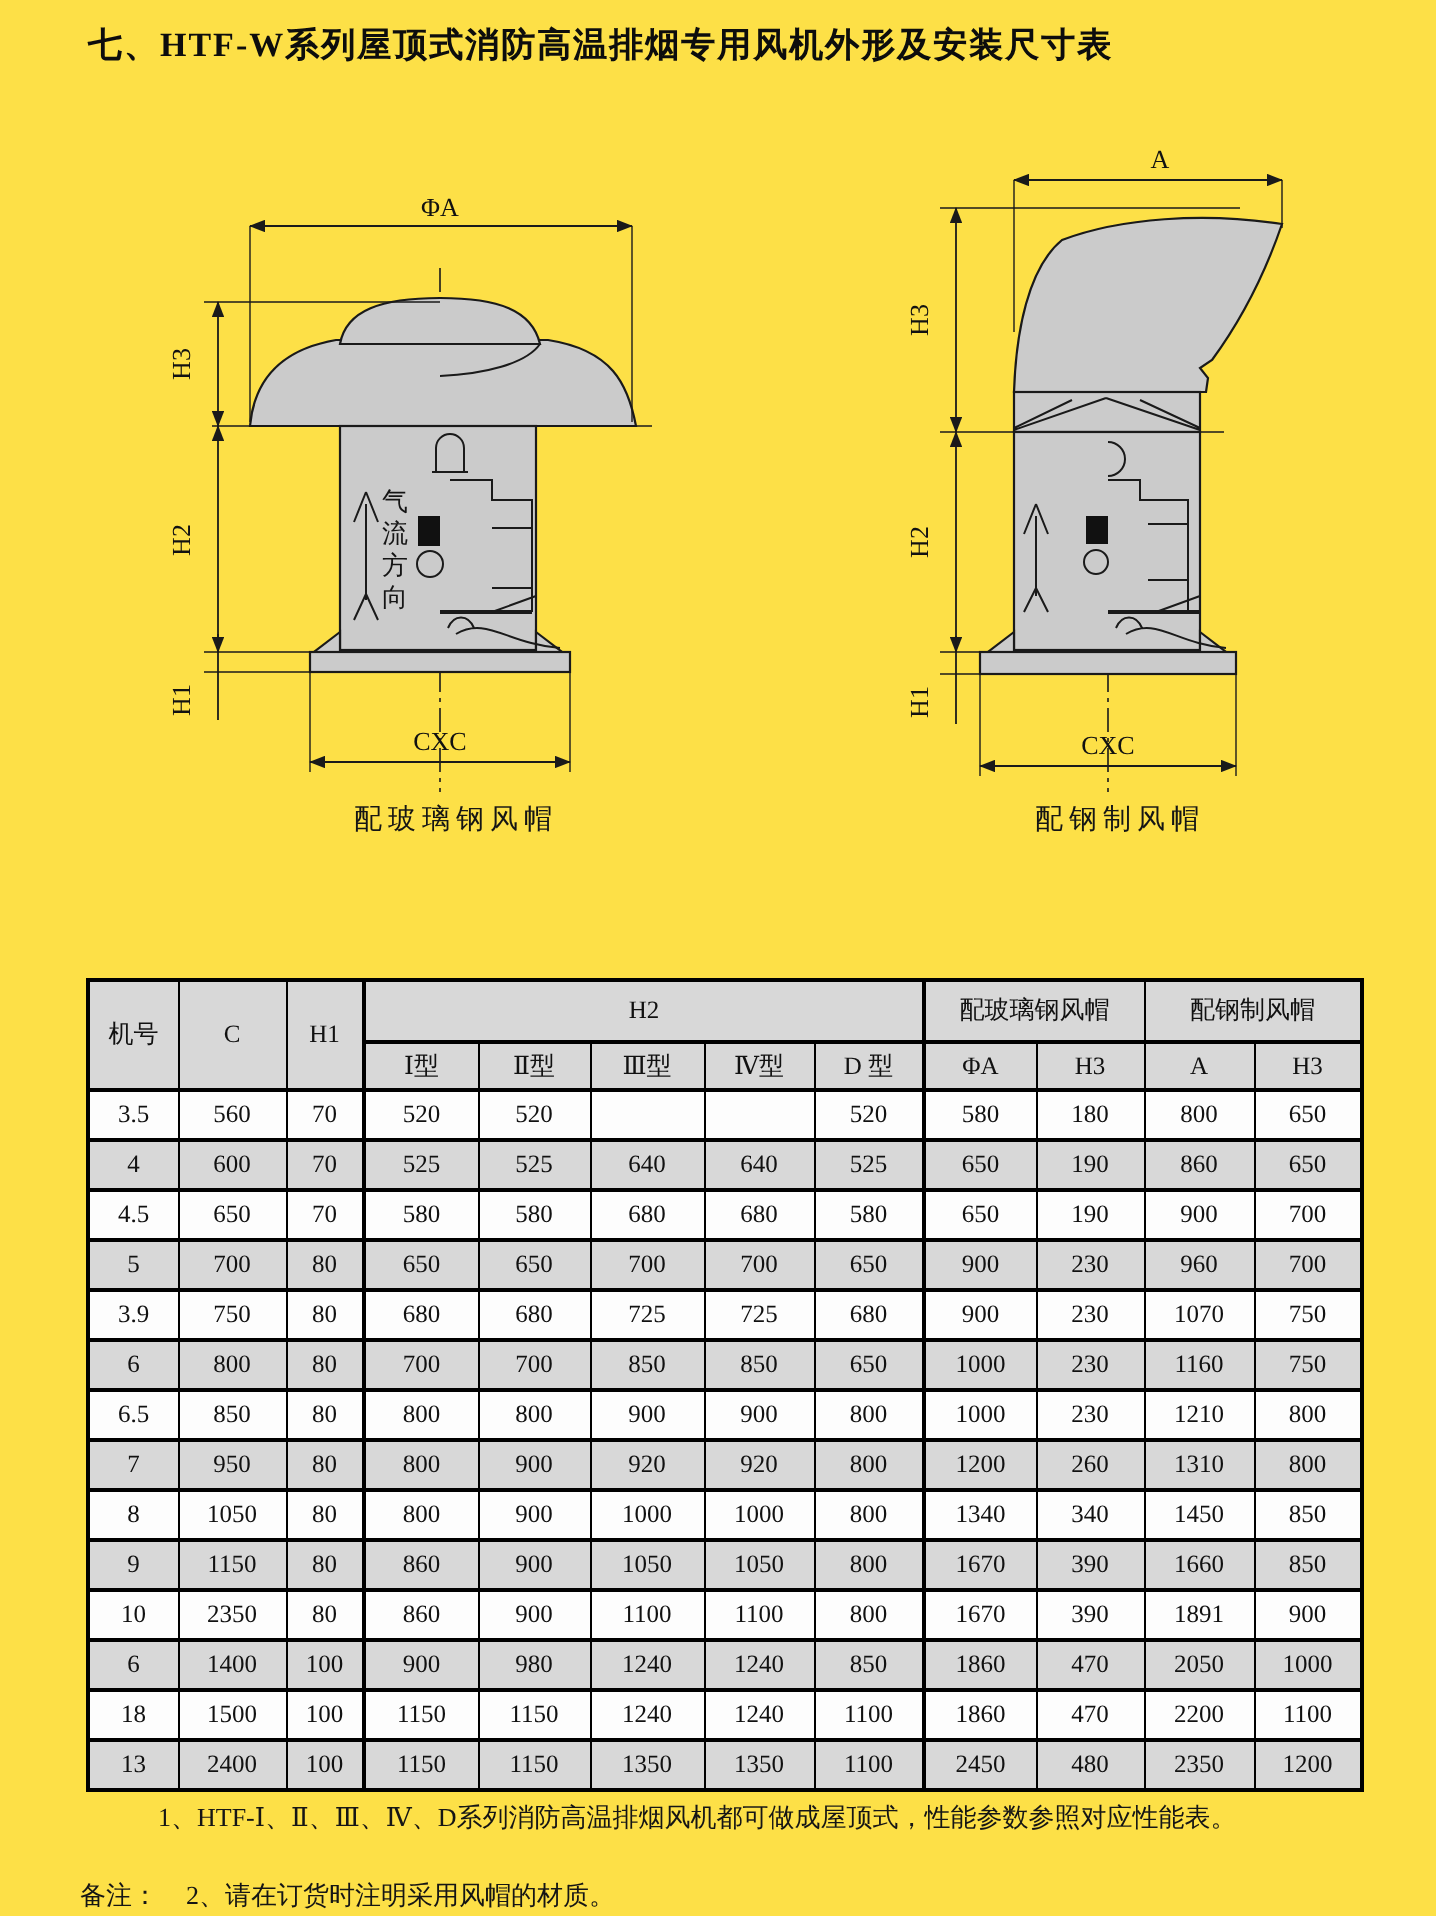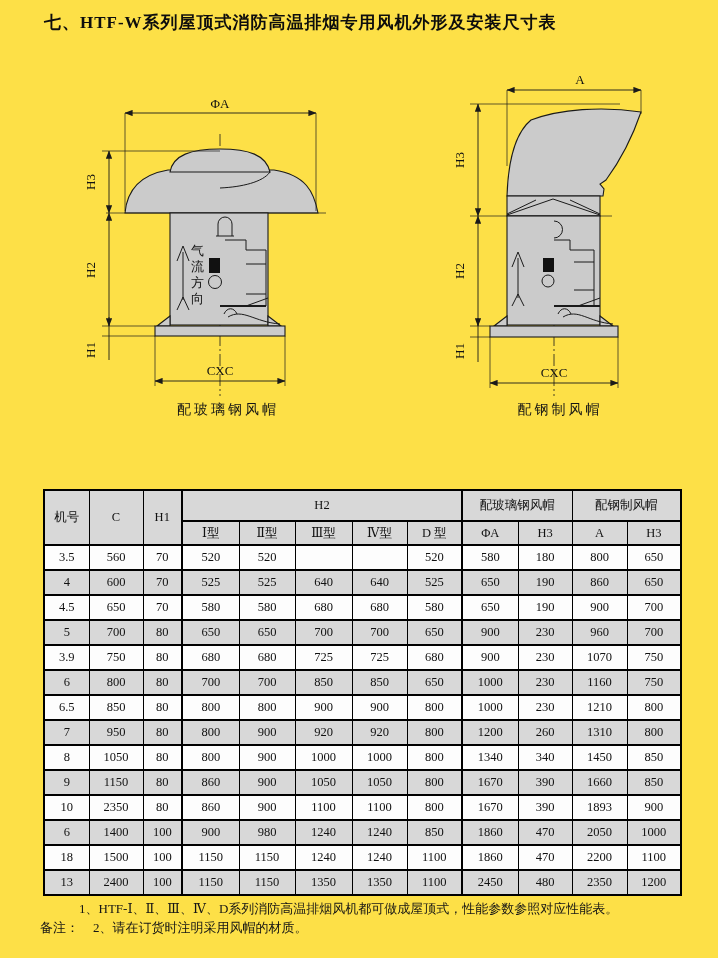--- a/index.html
+++ b/index.html
@@ -53,21 +53,21 @@
   table.dims thead tr:first-child th:nth-child(5),
   table.dims thead tr:last-child  th:nth-child(1),
   table.dims thead tr:last-child  th:nth-child(6) { border-left-width:2px; }
 
   .notes {
     position:absolute; left:40px; top:899px; width:660px;
     display:flex; font-size:13px; line-height:19px; color:#151515;align-items:flex-end;
   }
   .notes .prefix { flex:0 0 auto; white-space:nowrap; }
   .notes .note-line { white-space:nowrap; }
-  .notes .note-line + .note-line { padding-left:14px; }
+  .notes .note-line + .note-line { padding-left:14px;margin-top:20px; }
 </style>
 </head>
 <body>
 
 <div class="page">
 
   <div class="title">七、HTF-W系列屋顶式消防高温排烟专用风机外形及安装尺寸表</div>
 
   <div class="diagram diagram-left">
     <svg width="300" height="335" viewBox="0 0 300 335">
@@ -379,21 +379,21 @@
           <td>10</td>
           <td>2350</td>
           <td>80</td>
           <td>860</td>
           <td>900</td>
           <td>1100</td>
           <td>1100</td>
           <td>800</td>
           <td>1670</td>
           <td>390</td>
-          <td>1893</td>
+          <td>1891</td>
           <td>900</td>
         </tr>
         <tr class="alt">
           <td>6</td>
           <td>1400</td>
           <td>100</td>
           <td>900</td>
           <td>980</td>
           <td>1240</td>
           <td>1240</td>

